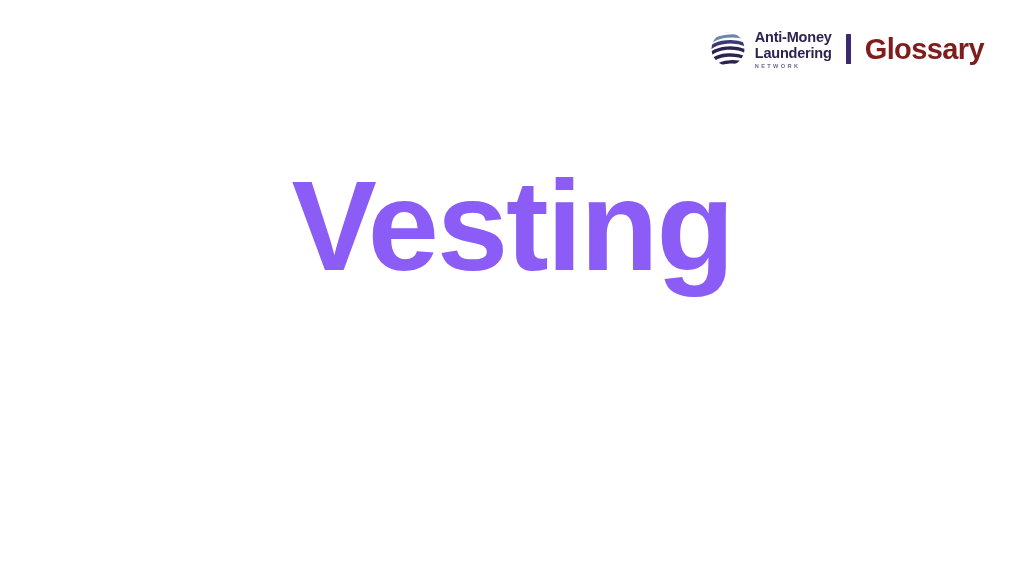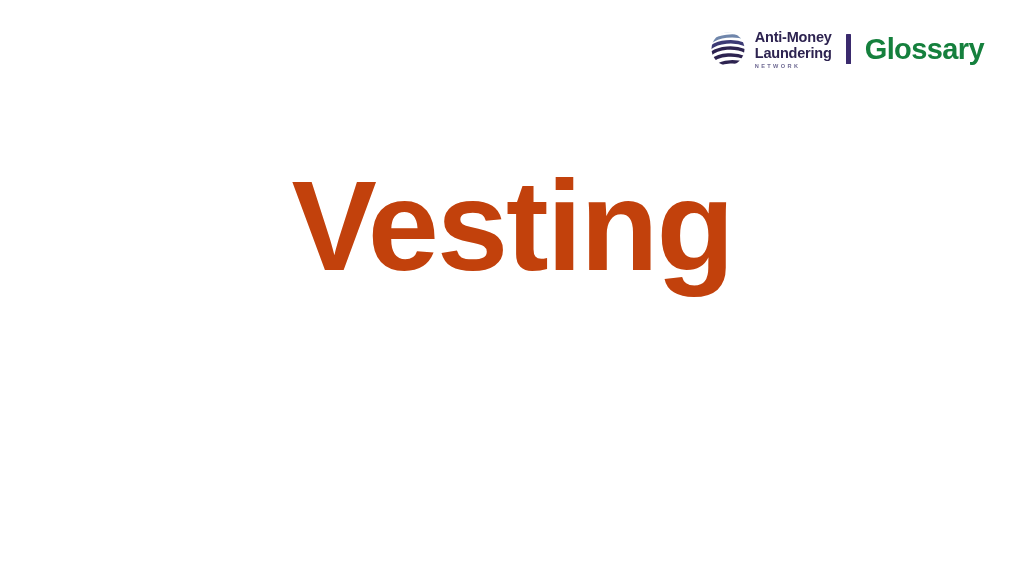--- a/index.html
+++ b/index.html
@@ -78,42 +78,42 @@
     background: #3a2a6d;
     flex: 0 0 auto;
     border-radius: 0.5px;
   }
 
   .glossary-label {
     font-family: "Liberation Sans", sans-serif;
     font-weight: bold;
     font-size: 29px;
     letter-spacing: -0.6px;
-    color: #15803d;
+    color: #7f1d1d;
     white-space: nowrap;
     line-height: 1;
   }
 
   
   .title-block {
     position: absolute;
     left: 0;
     right: 0;
     top: 118px;
     text-align: center;
     pointer-events: none;
   }
 
   .title-line {
     font-family: "Liberation Sans", sans-serif;
     font-weight: bold;
     font-size: 128px;
     line-height: 1.68;
     letter-spacing: -2px;
-    color: #c2410c;
+    color: #8b5cf6;
     white-space: nowrap;
   }
 </style>
 </head>
 <body>
 
 <div class="slide">
 
   <div class="brand-lockup">
 

